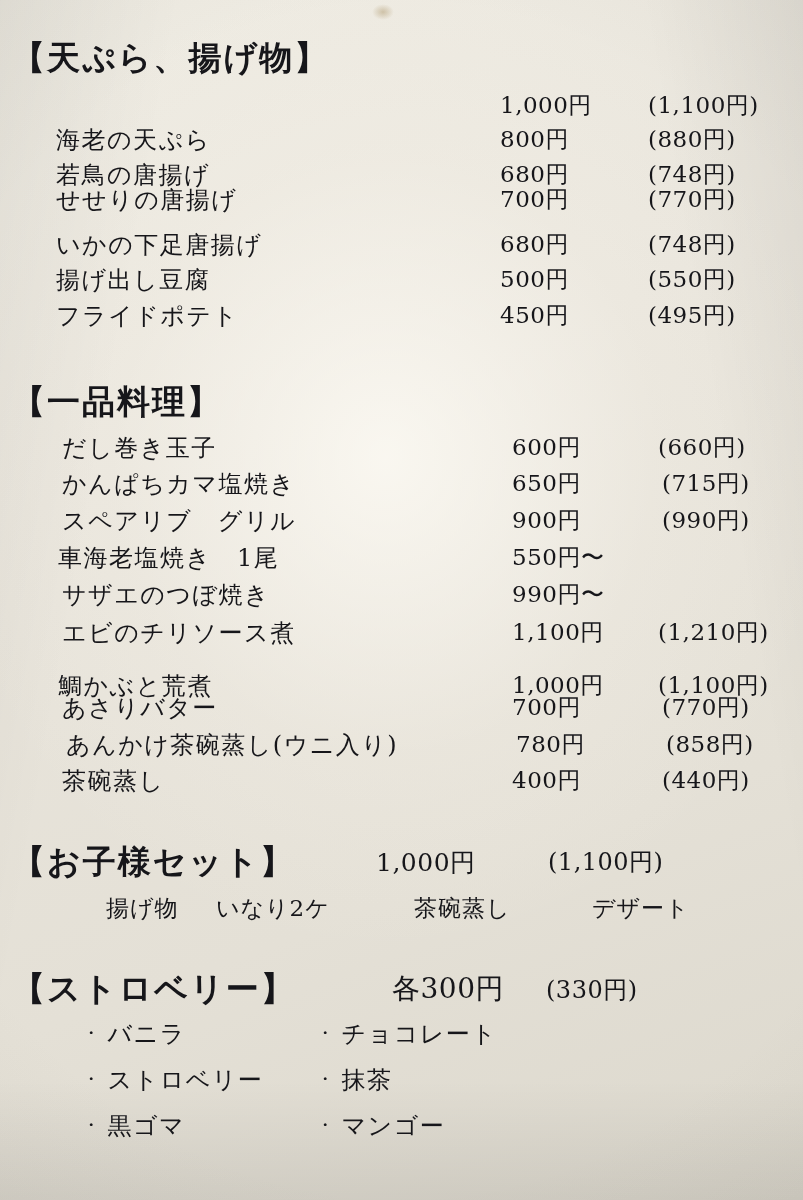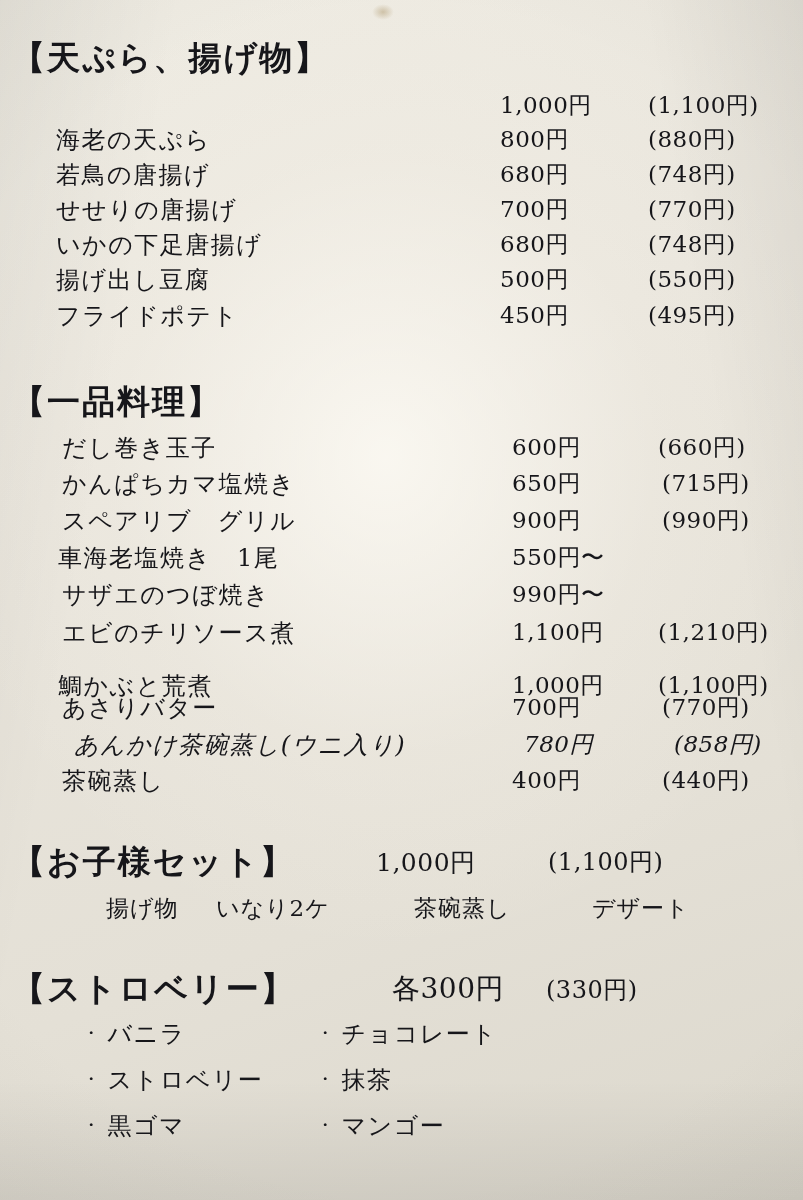--- a/index.html
+++ b/index.html
@@ -144,21 +144,21 @@
         <span class="m-price" style="left:500px;">800円</span>
         <span class="m-tax" style="left:648px;">(880円)</span>
       </div>
 
       <div class="menu-row abs" style="left:0; top:159px; width:803px;">
         <span class="m-name" style="left:56px;">若鳥の唐揚げ</span>
         <span class="m-price" style="left:500px;">680円</span>
         <span class="m-tax" style="left:648px;">(748円)</span>
       </div>
 
-      <div class="menu-row abs" style="left:0; top:194px; width:646px;">
+      <div class="menu-row abs" style="left:0; top:184px; width:646px;">
         <span class="m-name" style="left:56px;">せせりの唐揚げ</span>
         <span class="m-price" style="left:500px;">700円</span>
         <span class="m-tax" style="left:648px;">(770円)</span>
       </div>
 
       <div class="menu-row abs" style="left:0; top:229px; width:692px;">
         <span class="m-name" style="left:56px;">いかの下足唐揚げ</span>
         <span class="m-price" style="left:500px;">680円</span>
         <span class="m-tax" style="left:648px;">(748円)</span>
       </div>
@@ -220,21 +220,21 @@
         <span class="m-price" style="left:512px;">1,000円</span>
         <span class="m-tax" style="left:658px;">(1,100円)</span>
       </div>
 
       <div class="menu-row abs" style="left:0; top:692px; width:803px;">
         <span class="m-name" style="left:62px;">あさりバター</span>
         <span class="m-price" style="left:512px;">700円</span>
         <span class="m-tax" style="left:662px;">(770円)</span>
       </div>
 
-      <div class="menu-row abs" style="left:12px; top:729px; width:767px;font-style:italic;">
+      <div class="menu-row abs" style="left:4px; top:729px; width:767px;">
         <span class="m-name" style="left:62px;">あんかけ茶碗蒸し(ウニ入り)</span>
         <span class="m-price" style="left:512px;">780円</span>
         <span class="m-tax" style="left:662px;">(858円)</span>
       </div>
 
       <div class="menu-row abs" style="left:0; top:765px; width:803px;">
         <span class="m-name" style="left:62px;">茶碗蒸し</span>
         <span class="m-price" style="left:512px;">400円</span>
         <span class="m-tax" style="left:662px;">(440円)</span>
       </div>

